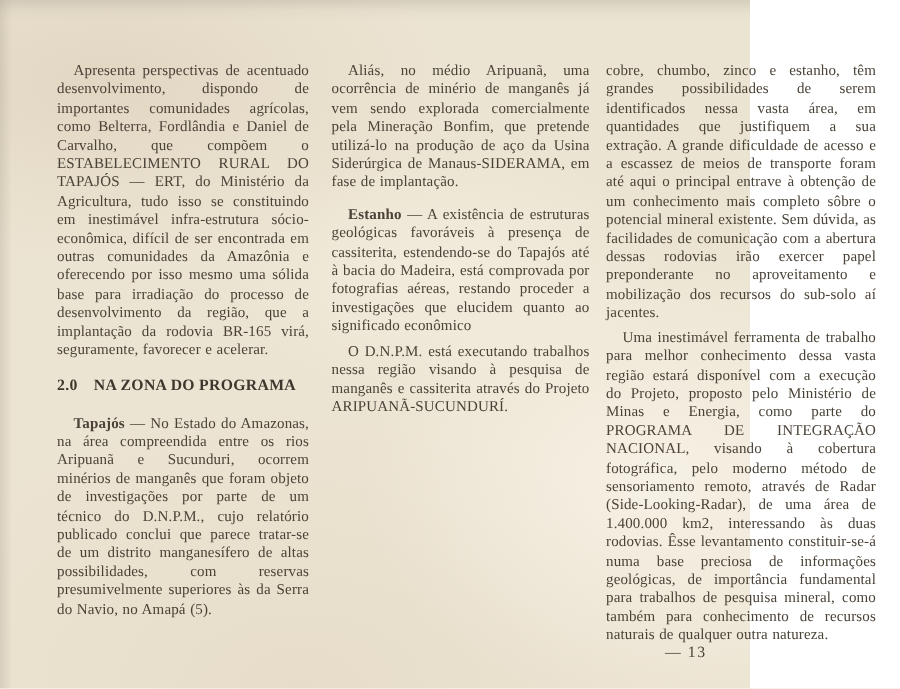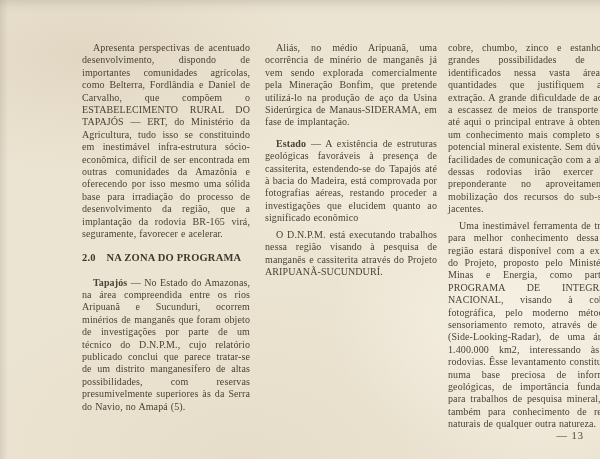--- a/index.html
+++ b/index.html
@@ -4,34 +4,33 @@
 <style>
   html, body {
     margin: 0;
     padding: 0;
     width: 600px;
     height: 459px;
     overflow: hidden;
   }
   .page {
     position: relative;
-    width: 600px;
+    width: 500px;
     height: 459px;
     box-sizing: border-box;
     background-color: #ece4d2;
     background-image:
       linear-gradient(to bottom, rgba(176,168,154,0.38) 0px, rgba(176,168,154,0.10) 7px, rgba(176,168,154,0) 14px),
       linear-gradient(to right, rgba(168,158,142,0.30) 0px, rgba(168,158,142,0) 8px),
       radial-gradient(ellipse 320px 170px at 14% 12%, rgba(212,198,176,0.45), rgba(212,198,176,0) 70%),
       radial-gradient(ellipse 280px 220px at 88% 70%, rgba(255,252,245,0.55), rgba(255,252,245,0) 72%),
       radial-gradient(ellipse 420px 260px at 40% 100%, rgba(221,209,188,0.40), rgba(221,209,188,0) 70%),
       radial-gradient(ellipse 200px 120px at 60% 40%, rgba(255,251,242,0.35), rgba(255,251,242,0) 75%);
     font-family: "Liberation Serif", "DejaVu Serif", serif;
     color: #4a4237;
-    padding-left: 44px;
   }
   .columns {
     display: flex;
     padding: 42px 0 0 38px;
     box-sizing: border-box;
   }
   .col { flex: 0 0 auto; }
   .col-1 { width: 168px; margin-right: 15px; }
   .col-2 { width: 172px; margin-right: 11px; }
   .col-3 { width: 180px; }
@@ -51,21 +50,21 @@
     font-size: 10.5px;
     line-height: 13px;
     font-weight: bold;
     letter-spacing: 0.2px;
     color: #3e372d;
   }
   .heading .hnum { margin-right: 8px; }
   .pagenum {
     position: absolute;
     top: 430px;
-    right: 16px;
+    right: 29px;
     font-size: 10.5px;
     letter-spacing: 1px;
     color: #4a4237;
   }
 </style>
 </head>
 <body>
 
 <div class="page">
   <div class="columns">
@@ -78,21 +77,21 @@
       </h3>
       <p class="para">
         <b class="lead">Tapajós</b>
         <span>— No Estado do Amazonas, na área compreendida entre os rios Aripuanã e Sucunduri, ocorrem minérios de manganês que foram objeto de investigações por parte de um técnico do D.N.P.M., cujo relatório publicado conclui que parece tratar-se de um distrito manganesífero de altas possibilidades, com reservas presumivelmente superiores às da Serra do Navio, no Amapá (5).</span>
       </p>
     </div>
 
     <div class="col col-2">
       <p class="para">Aliás, no médio Aripuanã, uma ocorrência de minério de manganês já vem sendo explorada comercialmente pela Mineração Bonfim, que pretende utilizá-lo na produção de aço da Usina Siderúrgica de Manaus-SIDERAMA, em fase de implantação.</p>
       <p class="para" style="margin-top:9px;">
-        <b class="lead">Estado</b>
+        <b class="lead">Estanho</b>
         <span>— A existência de estruturas geológicas favoráveis à presença de cassiterita, estendendo-se do Tapajós até à bacia do Madeira, está comprovada por fotografias aéreas, restando proceder a investigações que elucidem quanto ao significado econômico</span>
       </p>
       <p class="para">O D.N.P.M. está executando trabalhos nessa região visando à pesquisa de manganês e cassiterita através do Projeto ARIPUANÃ-SUCUNDURÍ.</p>
     </div>
 
     <div class="col col-3">
       <p class="para noindent">cobre, chumbo, zinco e estanho, têm grandes possibilidades de serem identificados nessa vasta área, em quantidades que justifiquem a sua extração. A grande dificuldade de acesso e a escassez de meios de transporte foram até aqui o principal entrave à obtenção de um conhecimento mais completo sôbre o potencial mineral existente. Sem dúvida, as facilidades de comunicação com a abertura dessas rodovias irão exercer papel preponderante no aproveitamento e mobilização dos recursos do sub-solo aí jacentes.</p>
       <p class="para">Uma inestimável ferramenta de trabalho para melhor conhecimento dessa vasta região estará disponível com a execução do Projeto, proposto pelo Ministério de Minas e Energia, como parte do PROGRAMA DE INTEGRAÇÃO NACIONAL, visando à cobertura fotográfica, pelo moderno método de sensoriamento remoto, através de Radar (Side-Looking-Radar), de uma área de 1.400.000 km2, interessando às duas rodovias. Êsse levantamento constituir-se-á numa base preciosa de informações geológicas, de importância fundamental para trabalhos de pesquisa mineral, como também para conhecimento de recursos naturais de qualquer outra natureza.</p>
     </div>
 

